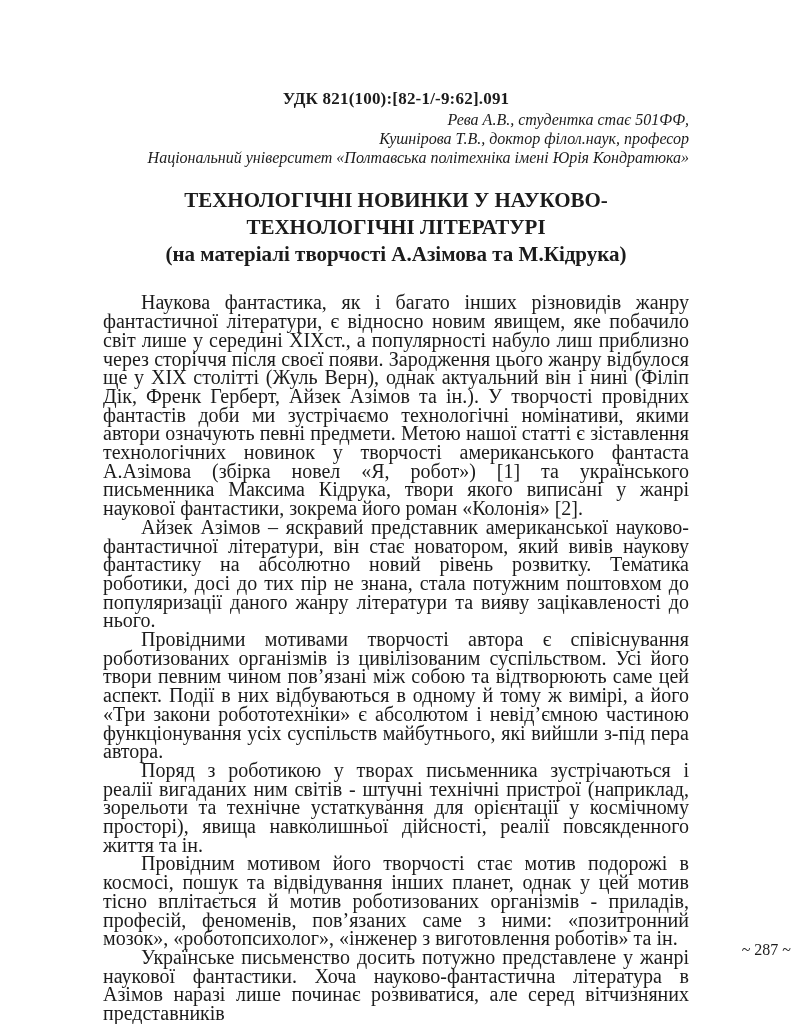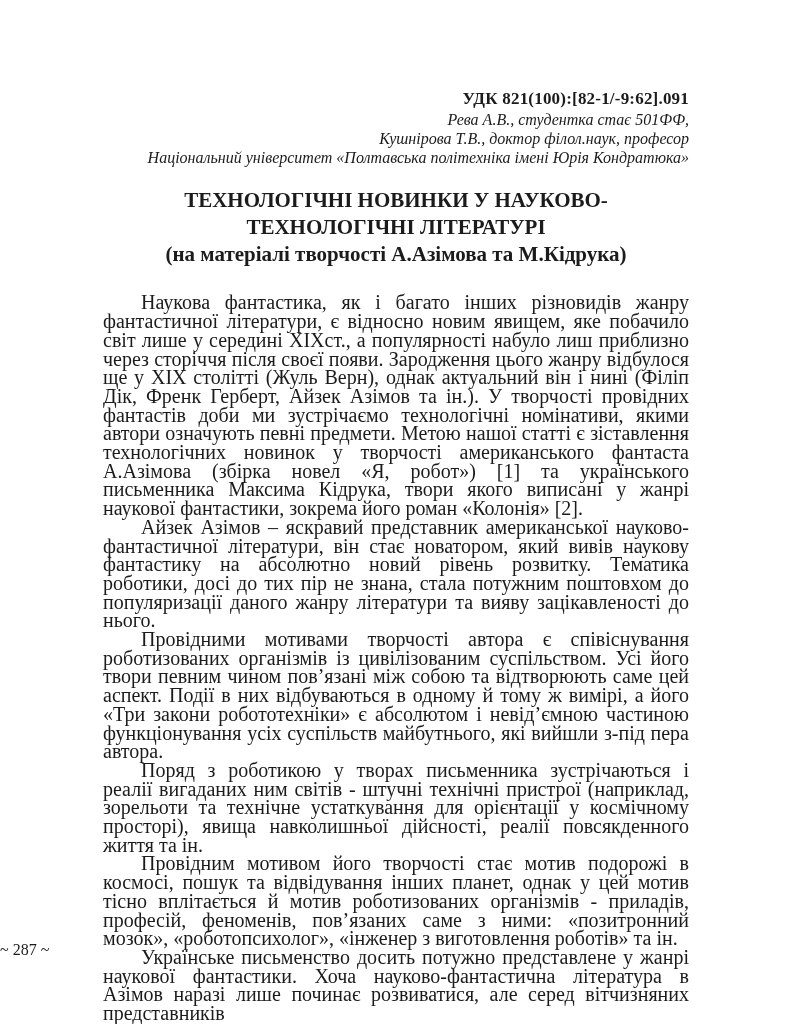--- a/index.html
+++ b/index.html
@@ -20,21 +20,21 @@
   .content {
     position: absolute;
     left: 103px;
     top: 88px;
     width: 586px;
   }
   .udc {
     font-weight: bold;
     font-size: 17px;
     line-height: 21px;
-    text-align: right;
+    text-align: center;
     letter-spacing: 0.2px;
   }
   .byline {
     margin-top: 2px;
     text-align: right;
     font-style: italic;
     font-size: 16px;
     line-height: 18.8px;
   }
   .title-block {
@@ -53,21 +53,21 @@
   .article-body p {
     margin: 0;
     padding: 0;
     text-indent: 38px;
   }
   .page-number {
     position: absolute;
     left: 0;
     width: 791px;
     top: 941px;
-    text-align: left;
+    text-align: right;
     font-size: 16px;
     color: #1b1b1b;
     font-family: Liberation Serif, serif;
   }
 </style>
 </head>
 <body>
 
 <div class="sheet">
   <div class="content">

